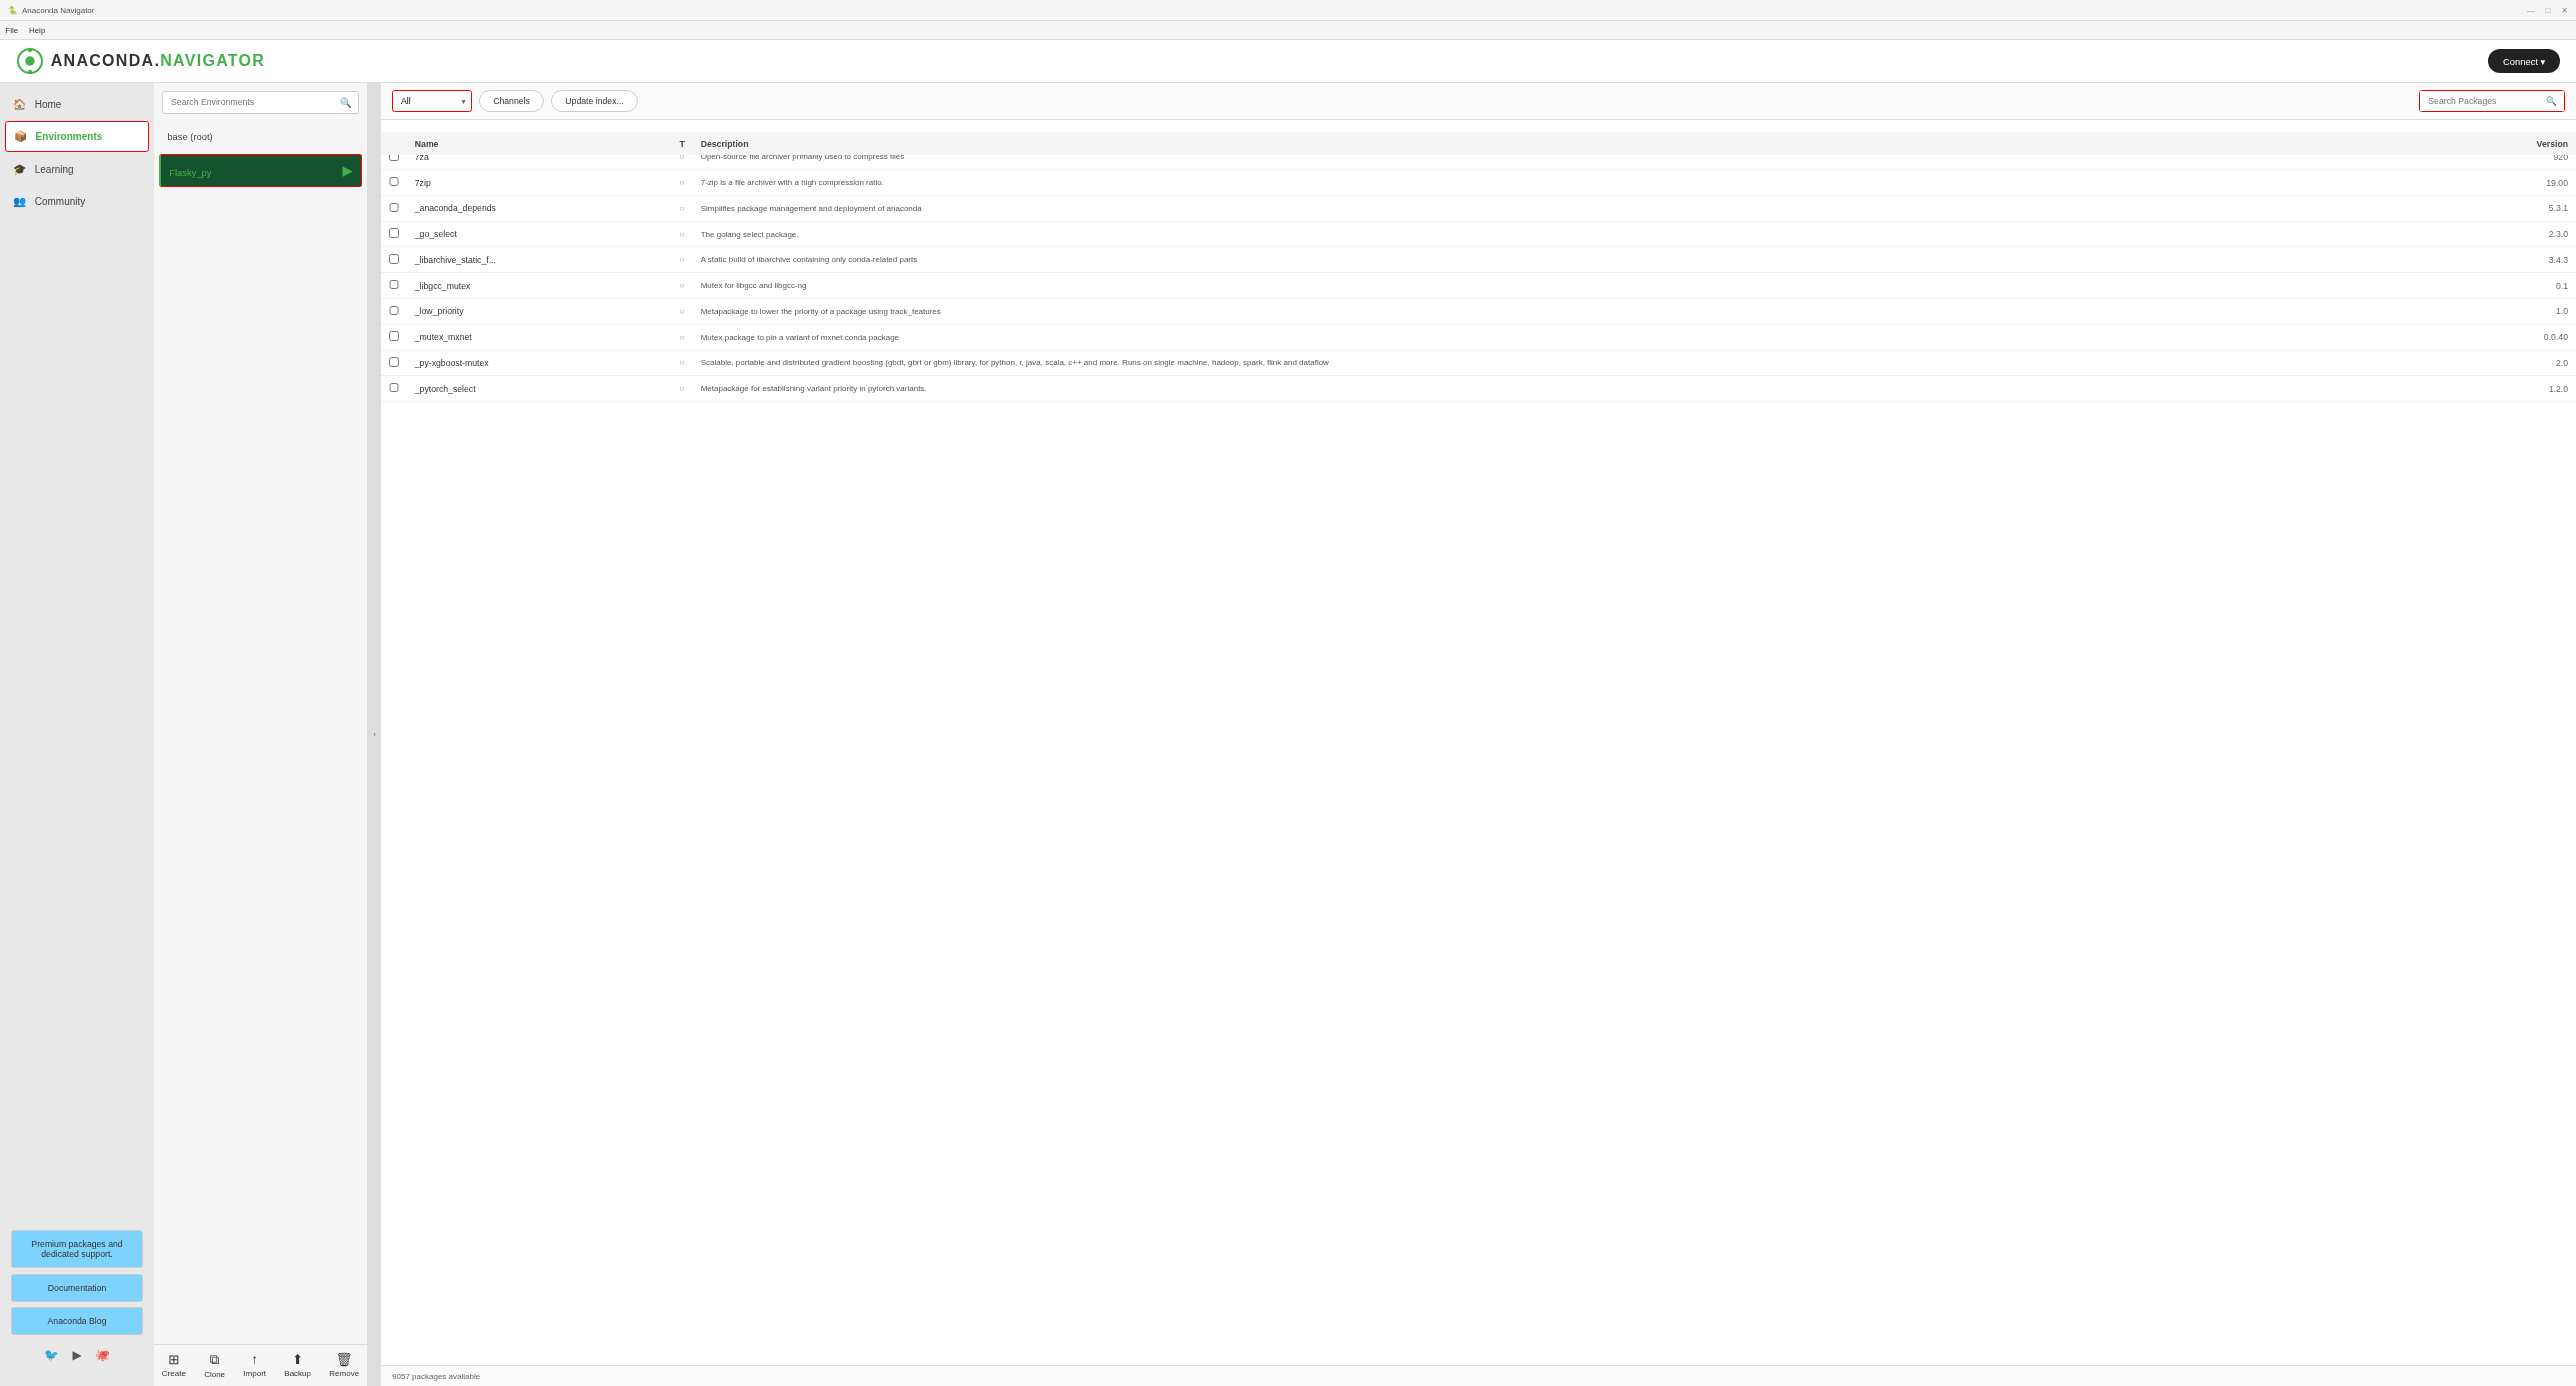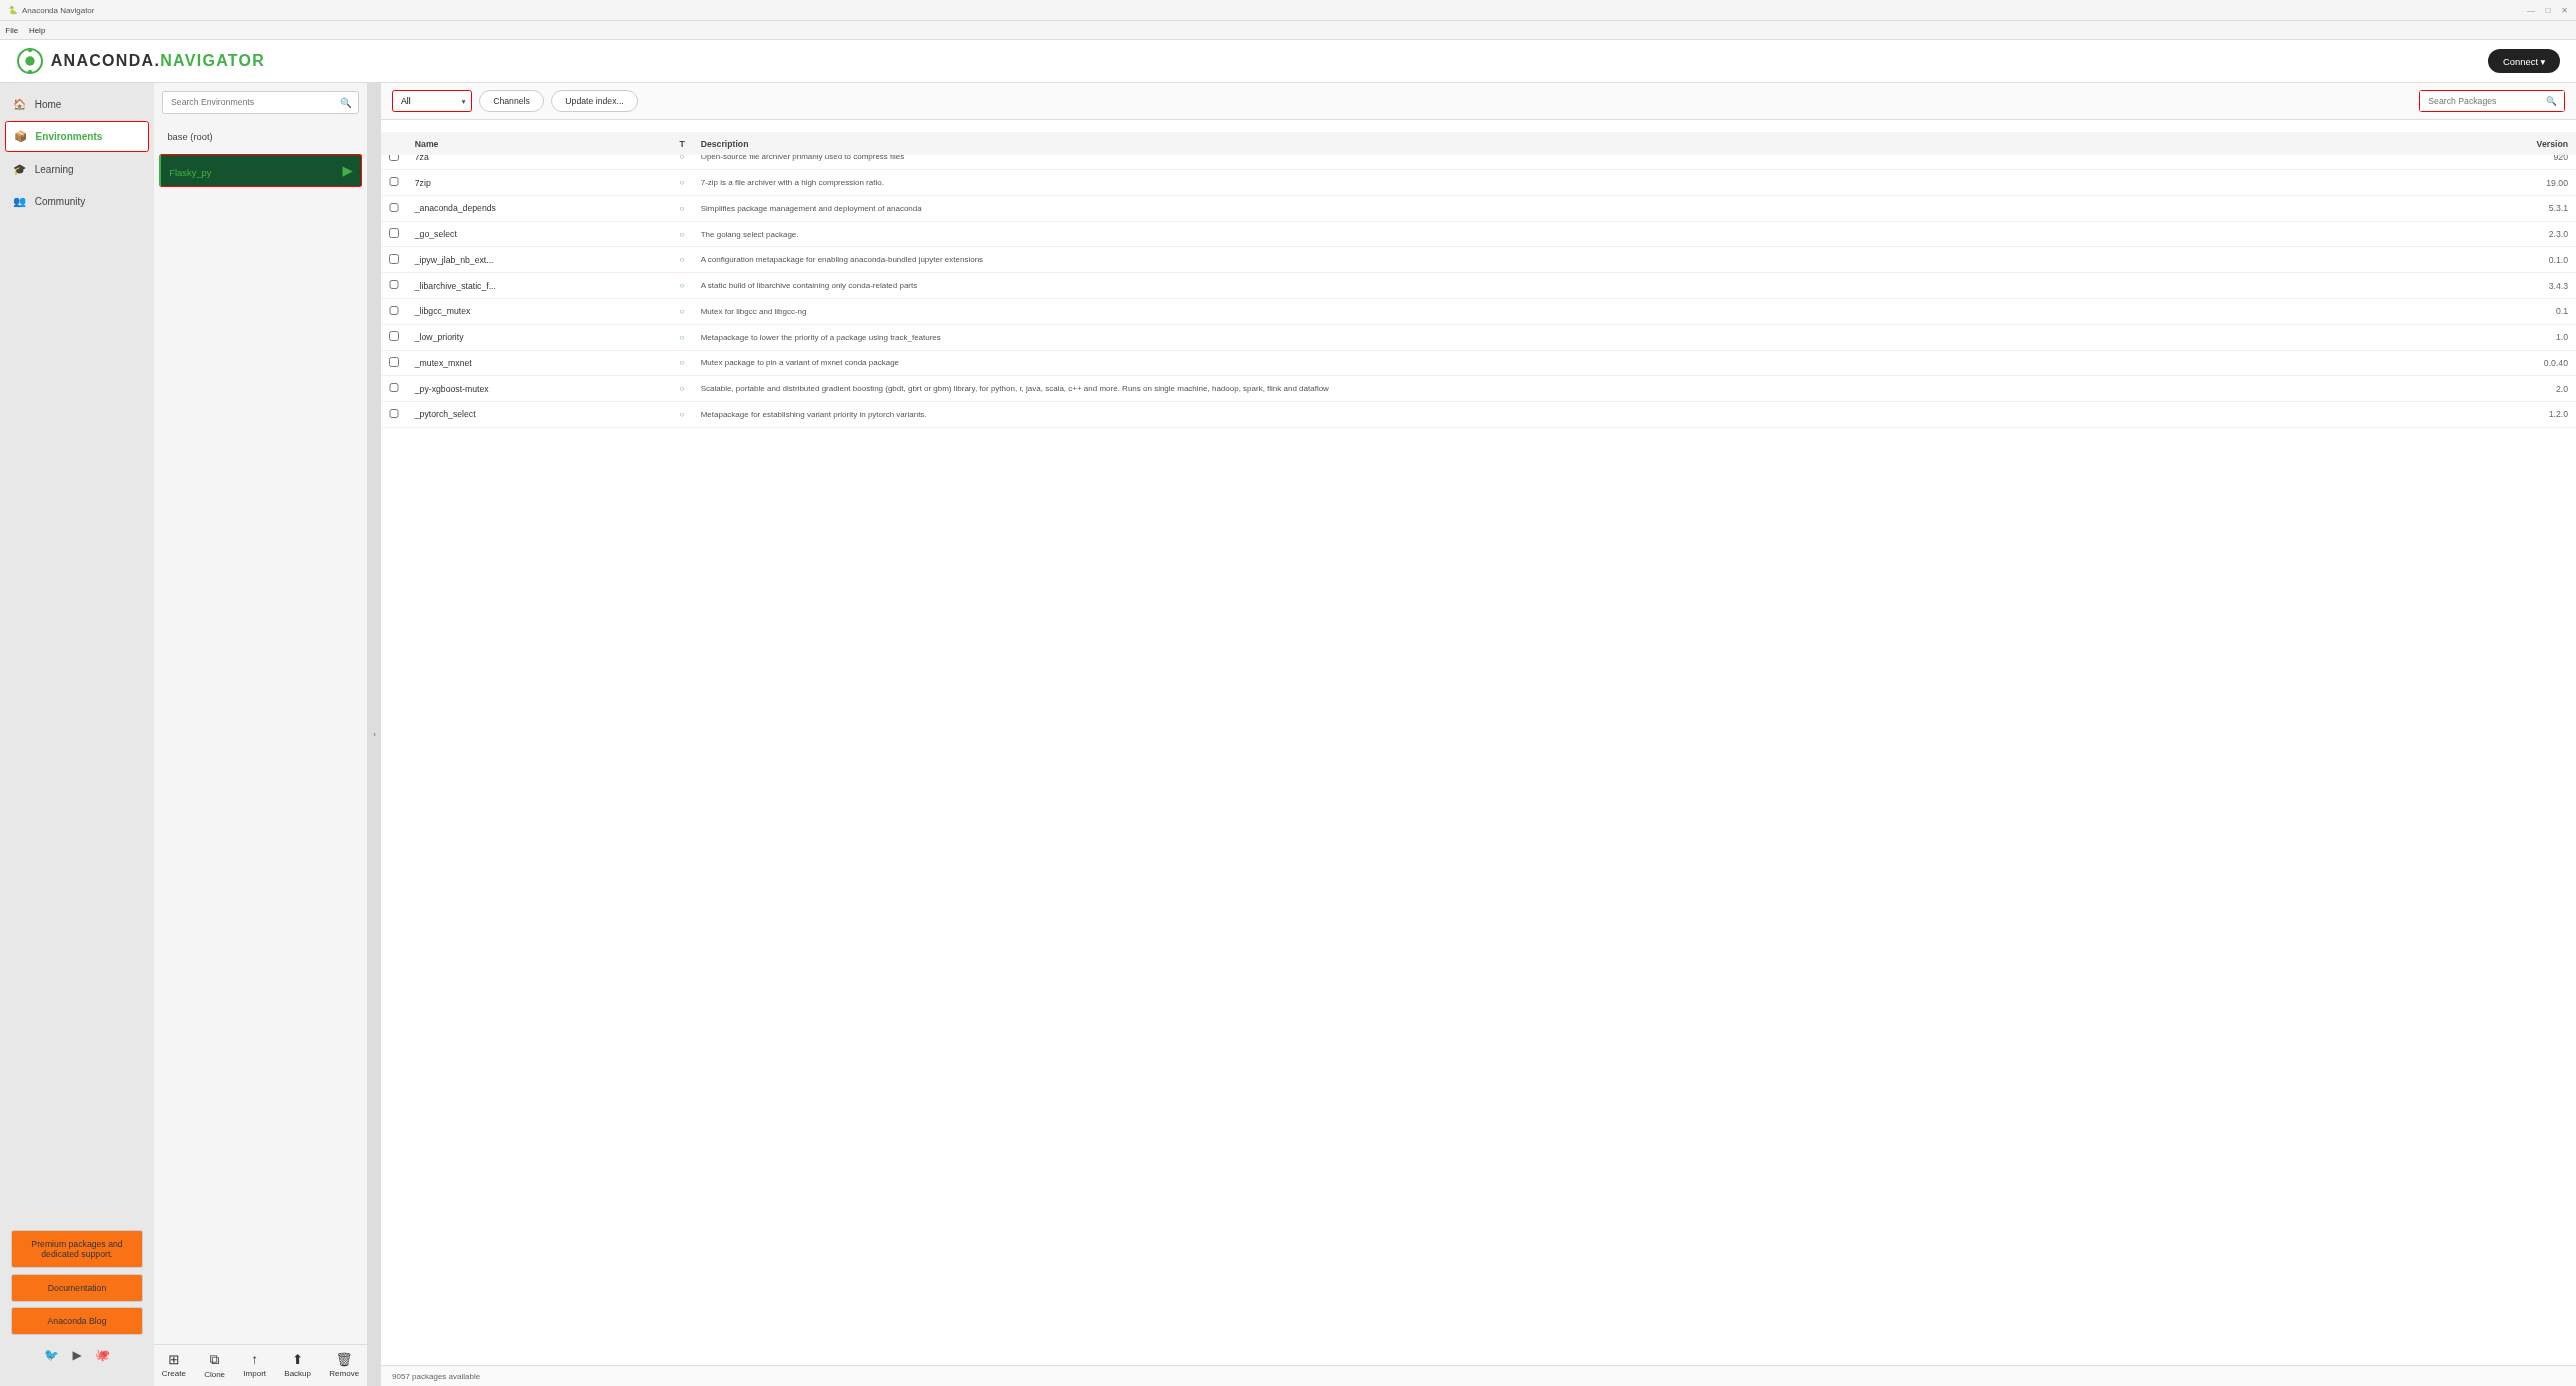--- a/index.html
+++ b/index.html
@@ -83,21 +83,21 @@
       border: 1.3px solid #e00;
       border-radius: 2.7px;
       margin: 1.3px 5.3px;
       padding: 8px 8px;
       color: #43b049;
       font-weight: 600;
     }
     .sidebar-item-icon { font-size: 10.7px; }
     .sidebar-bottom { margin-top: auto; padding: 10.7px; display: flex; flex-direction: column; gap: 5.3px; }
     .sidebar-btn {
-      background: #f97316;
+      background: #7dd3fc;
       border: 0.7px solid #ccc;
       border-radius: 2.7px;
       padding: 8px 10.7px;
       text-align: center;
       font-size: 8.7px;
       cursor: pointer;
       color: #333;
     }
     .social-icons { display: flex; justify-content: center; gap: 13.4px; padding: 8px; }
     .social-icon { font-size: 12px; cursor: pointer; color: #555; }
@@ -453,27 +453,20 @@
   </tr>
             <tr>
     <td><input type="checkbox" class="pkg-checkbox" style=""></td>
     <td class="pkg-name">_go_select</td>
     <td class="pkg-type-icon">○</td>
     <td class="pkg-desc">The golang select package.</td>
     <td class="pkg-version">2.3.0</td>
   </tr>
             <tr>
     <td><input type="checkbox" class="pkg-checkbox" style=""></td>
-    <td class="pkg-name">_ipyw_jlab_nb_ext...</td>
-    <td class="pkg-type-icon">○</td>
-    <td class="pkg-desc">A configuration metapackage for enabling anaconda-bundled jupyter extensions</td>
-    <td class="pkg-version">0.1.0</td>
-  </tr>
-            <tr>
-    <td><input type="checkbox" class="pkg-checkbox" style=""></td>
     <td class="pkg-name">_libarchive_static_f...</td>
     <td class="pkg-type-icon">○</td>
     <td class="pkg-desc">A static build of libarchive containing only conda-related parts</td>
     <td class="pkg-version">3.4.3</td>
   </tr>
             <tr>
     <td><input type="checkbox" class="pkg-checkbox" style=""></td>
     <td class="pkg-name">_libgcc_mutex</td>
     <td class="pkg-type-icon">○</td>
     <td class="pkg-desc">Mutex for libgcc and libgcc-ng</td>

